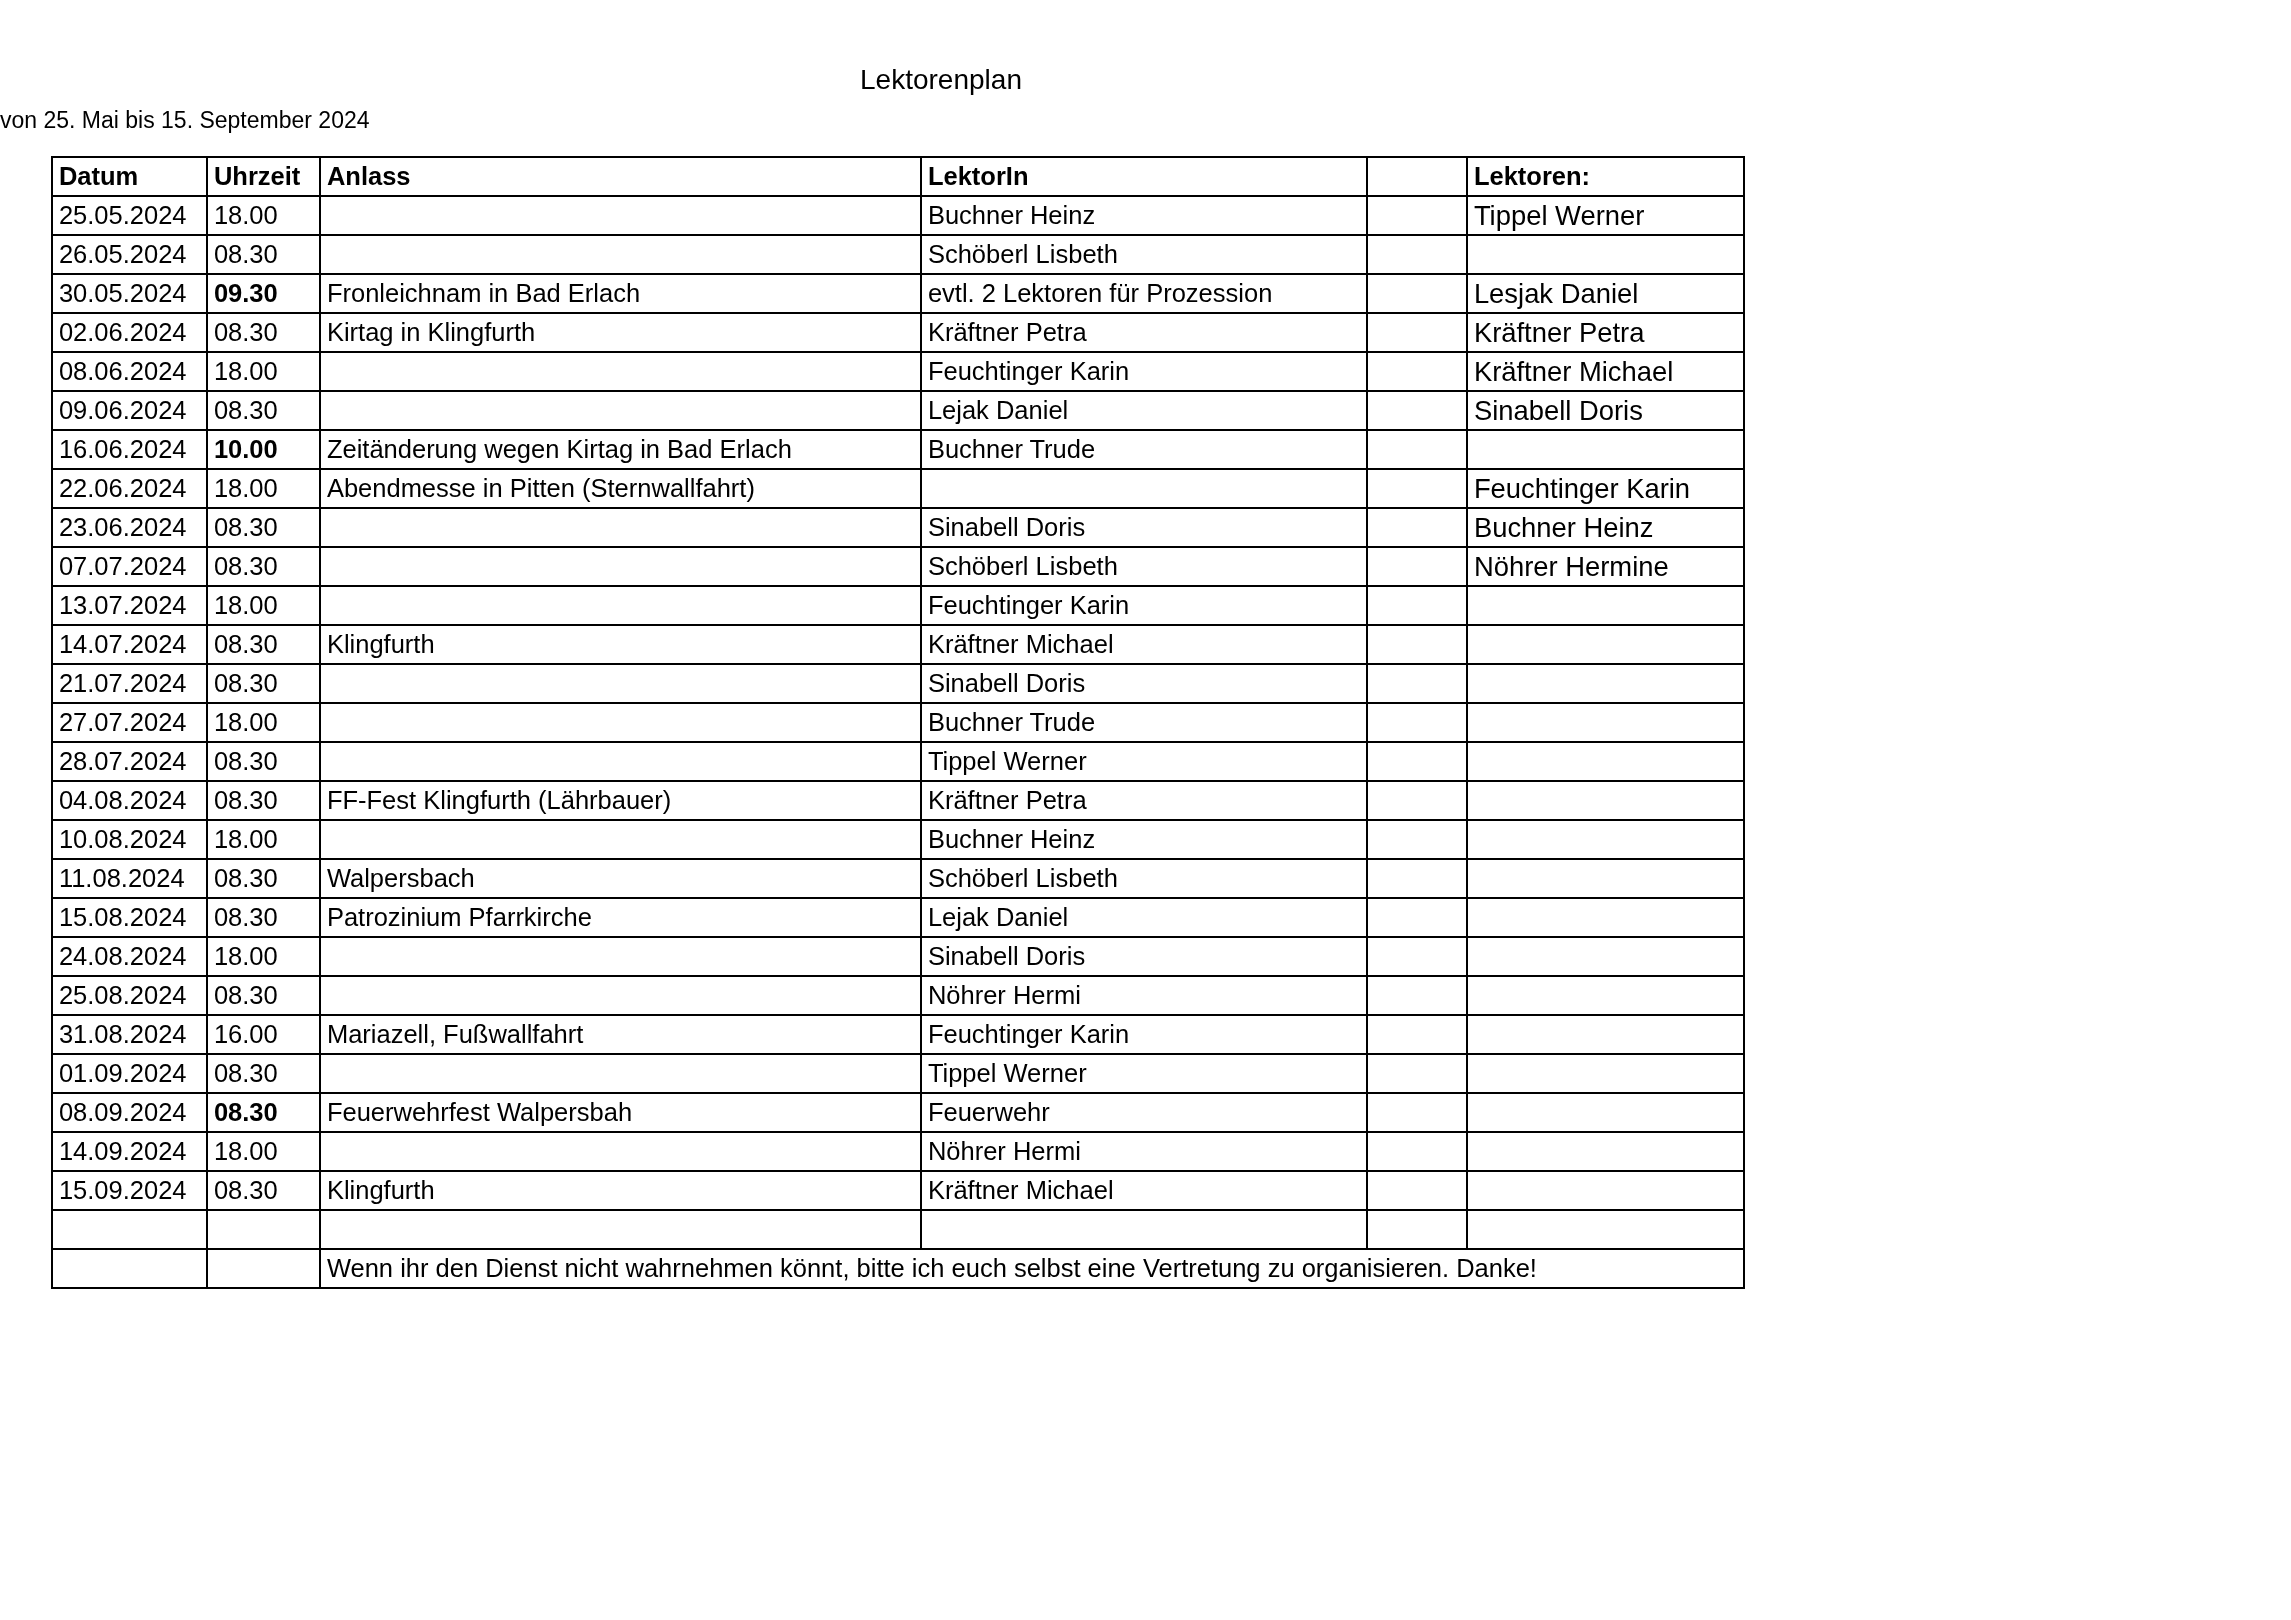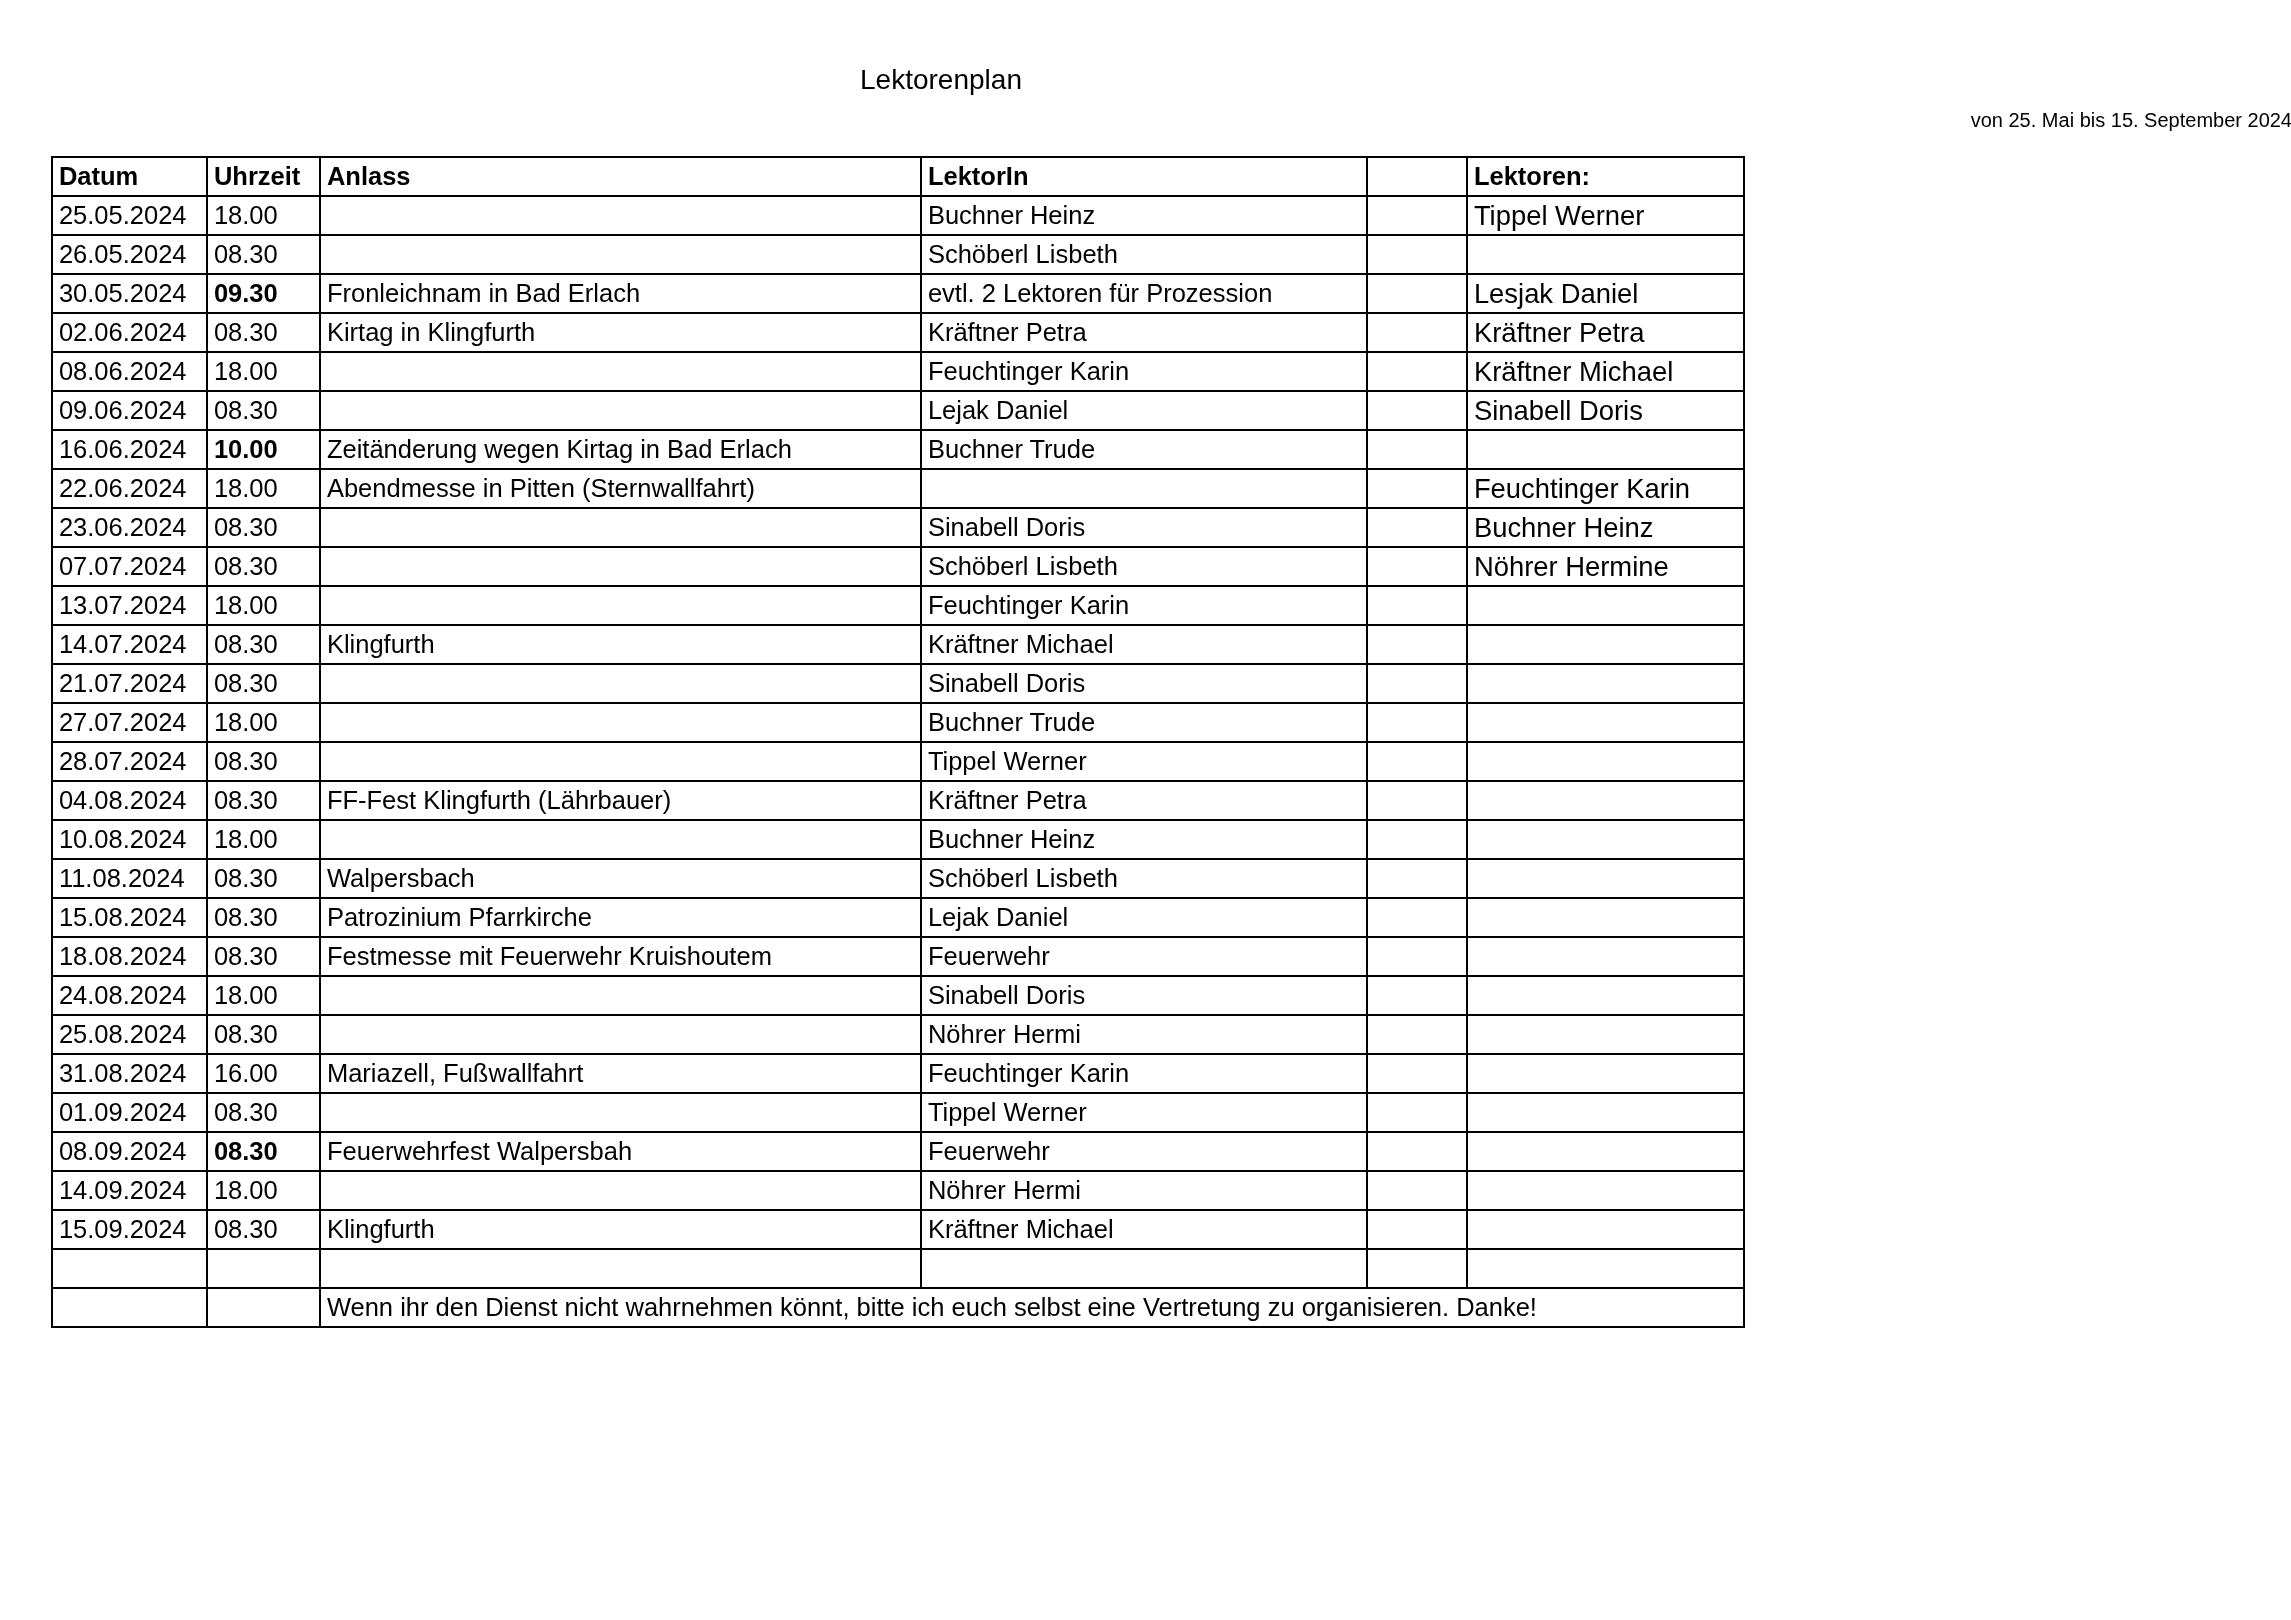--- a/index.html
+++ b/index.html
@@ -19,22 +19,22 @@
     width: 1882px;
     text-align: center;
     font-size: 28px;
     line-height: 33px;
   }
   .doc-subtitle {
     position: absolute;
     top: 104px;
     left: 0;
     width: 2292px;
-    text-align: right;
-    font-size: 20px;
+    text-align: left;
+    font-size: 23px;
     line-height: 33px;
   }
   table.plan {
     position: absolute;
     left: 51px;
     top: 156px;
     border-collapse: collapse;
     table-layout: fixed;
   }
   table.plan th,
@@ -225,28 +225,20 @@
       </tr>
       <tr>
         <td>15.08.2024</td>
         <td>08.30</td>
         <td>Patrozinium Pfarrkirche</td>
         <td>Lejak Daniel</td>
         <td></td>
         <td class="col-lektoren"></td>
       </tr>
       <tr>
-        <td>18.08.2024</td>
-        <td>08.30</td>
-        <td>Festmesse mit Feuerwehr Kruishoutem</td>
-        <td>Feuerwehr</td>
-        <td></td>
-        <td class="col-lektoren"></td>
-      </tr>
-      <tr>
         <td>24.08.2024</td>
         <td>18.00</td>
         <td></td>
         <td>Sinabell Doris</td>
         <td></td>
         <td class="col-lektoren"></td>
       </tr>
       <tr>
         <td>25.08.2024</td>
         <td>08.30</td>

